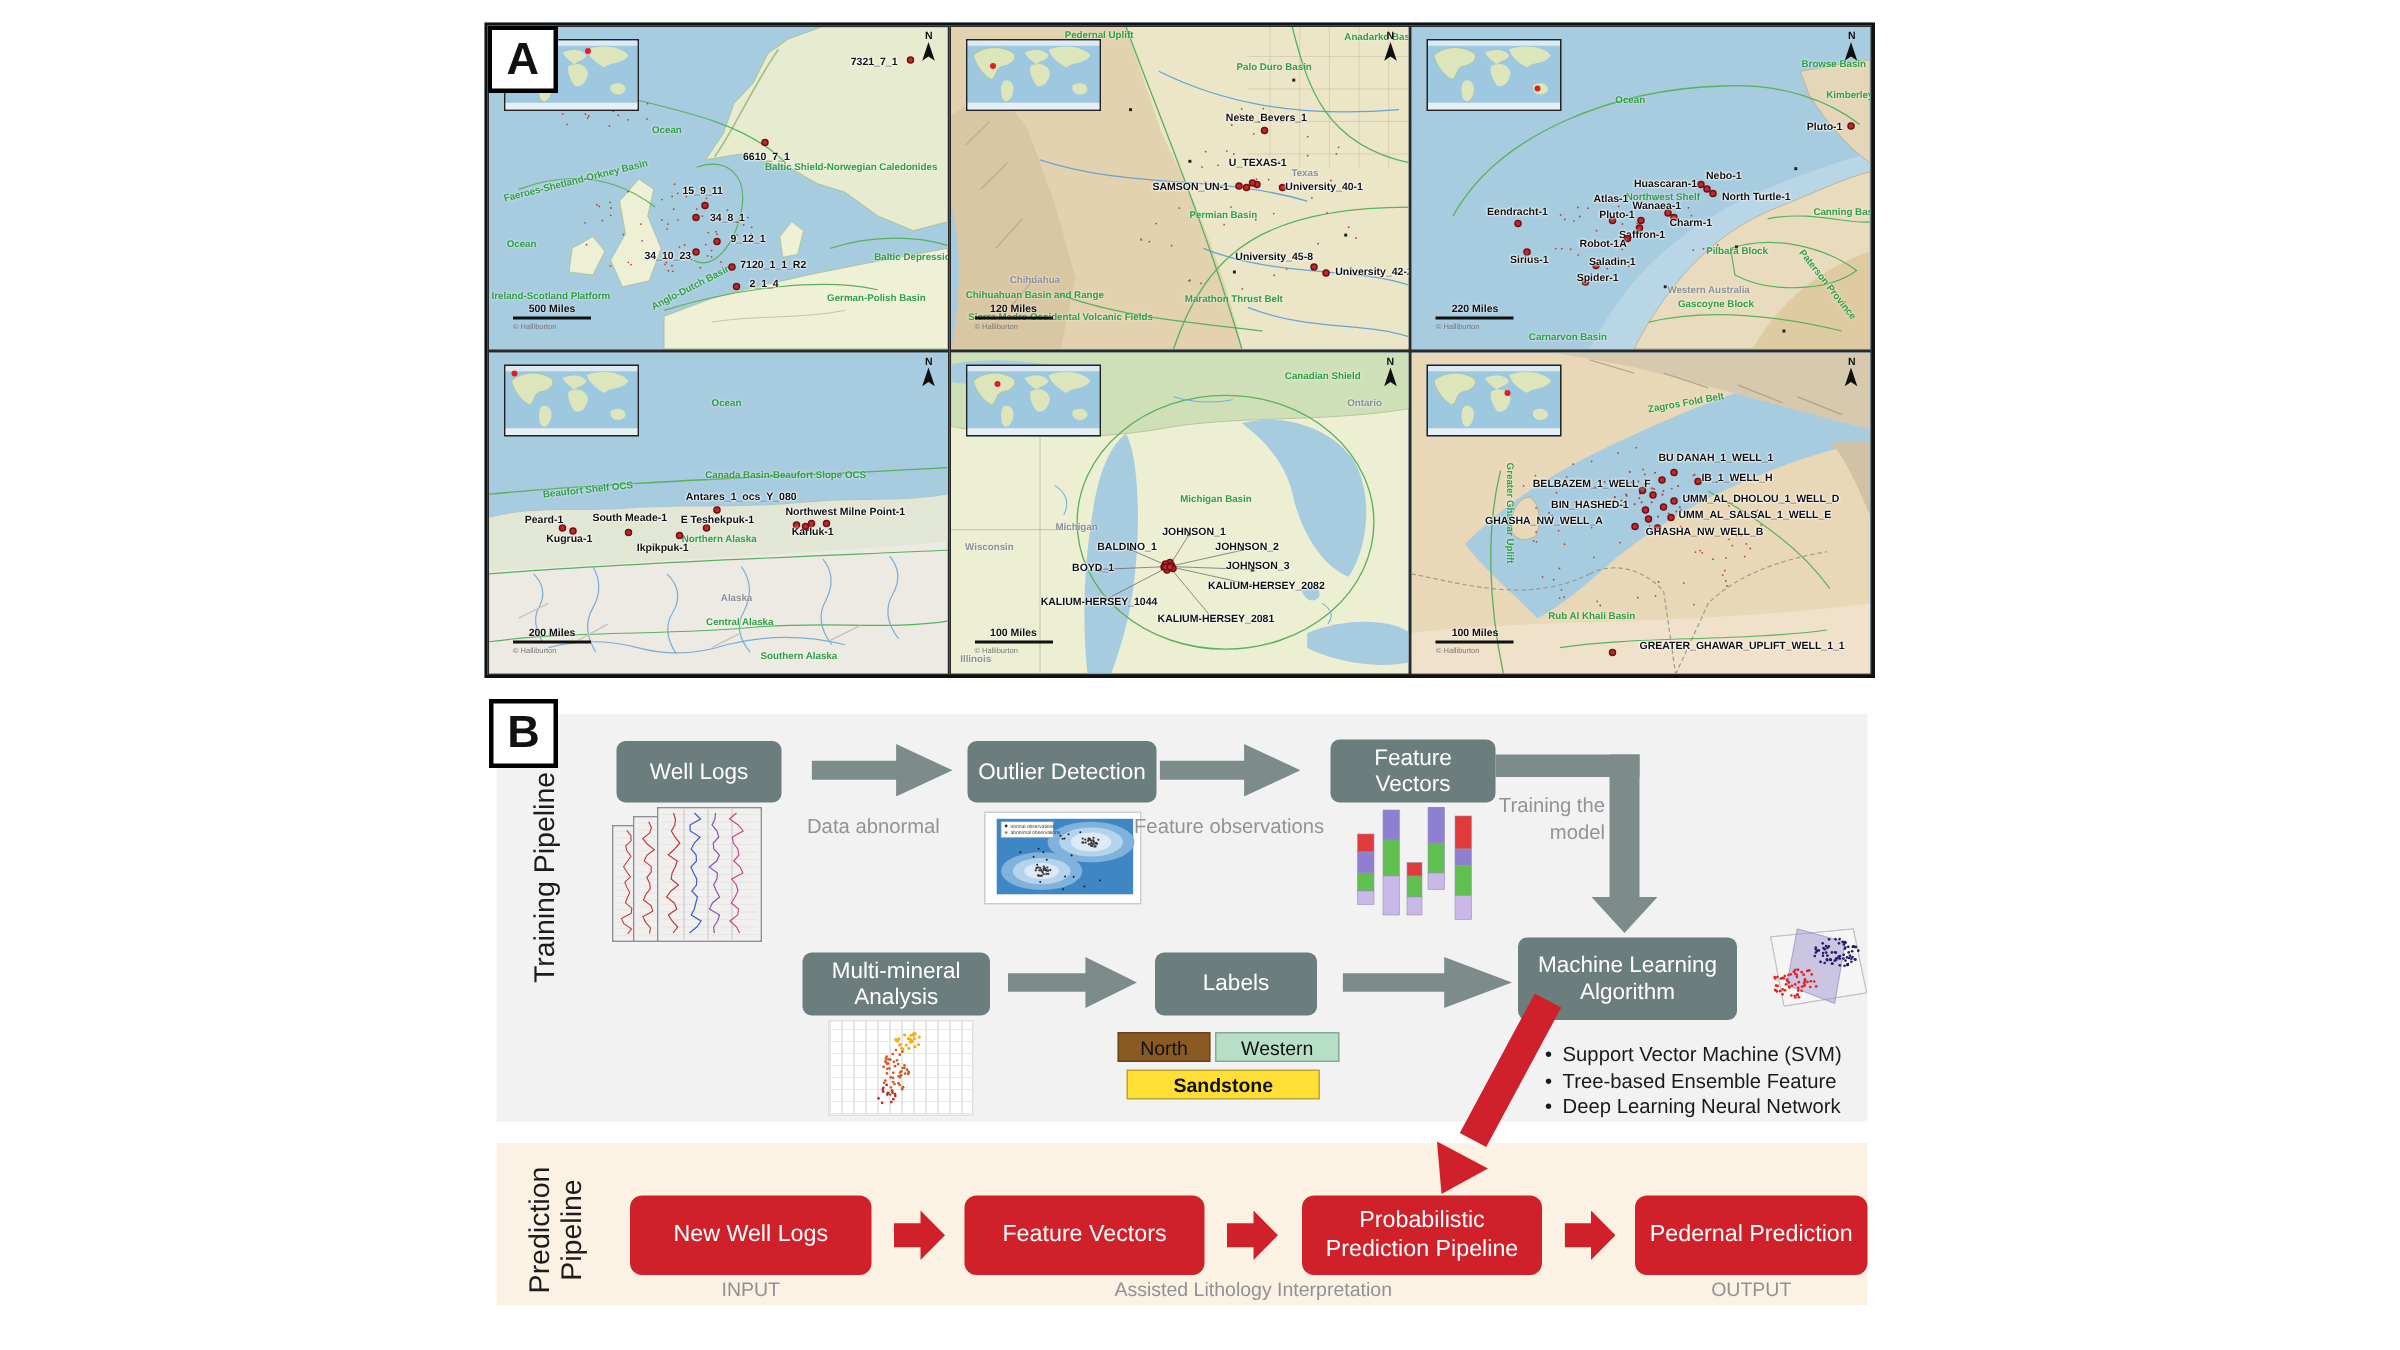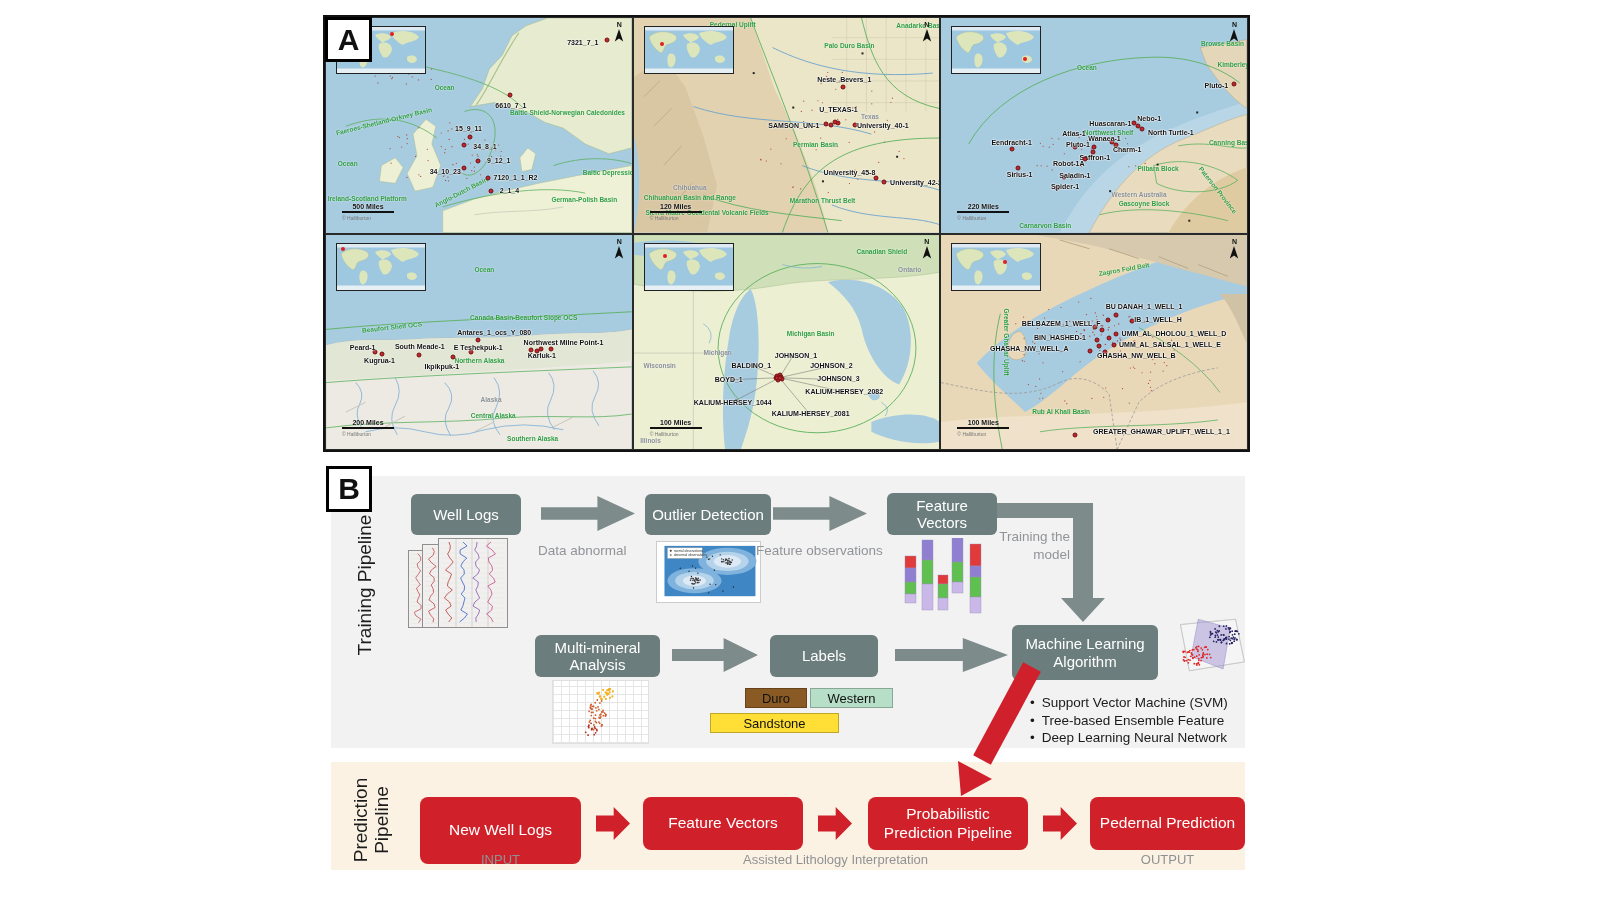--- a/index.html
+++ b/index.html
@@ -1355,31 +1355,31 @@
 
 <div class="bullets" style="left:1030px;top:694px;">
 
 <div class="bullet"><span class="bdot">•</span><span>Support Vector Machine (SVM)</span></div>
     <div class="bullet"><span class="bdot">•</span><span>Tree-based Ensemble Feature</span></div>
     <div class="bullet"><span class="bdot">•</span><span>Deep Learning Neural Network</span></div>
   </div>
 
 <div class="abs" style="left:0;top:0;">
 
-<span class="chip" style="left: 745px; top: 688px; width: 62px; background: rgb(138, 90, 36);">Duro</span>
+<span class="chip" style="left: 745px; top: 688px; width: 62px; background: rgb(138, 90, 36);">North</span>
     <span class="chip" style="left: 810px; top: 688px; width: 83px; background: rgb(183, 223, 199);">Western</span>
-    <span class="chip" style="left: 710px; top: 713px; width: 129px; background: rgb(255, 223, 53);">Sandstone</span>
+    <span class="chip" style="left: 751px; top: 713px; width: 129px; background: rgb(255, 223, 53); font-weight: bold;">Sandstone</span>
   </div>
 
 <svg class="abs" style="left:920px;top:655px;width:160px;height:150px;z-index:6;">
   <line x1="112" y1="12" x2="62" y2="105" stroke="#cf202c" stroke-width="20"></line>
   <polygon points="72,124 38,106 41,141" fill="#cf202c"></polygon>
 </svg>
 
-<div class="rbox" style="left:420px;top:797px;width:161px;height:67px;">
+<div class="rbox" style="left:420px;top:797px;width:161px;height:53px;">
     <span>New Well Logs</span>
   </div>
 <div class="rarrow" style="left:596px;top:807px;width:34px;height:33px;"></div>
 <div class="rbox" style="left:643px;top:797px;width:160px;height:53px;">
     <span>Feature Vectors</span>
   </div>
 <div class="rarrow" style="left:818px;top:807px;width:34px;height:33px;"></div>
 <div class="rbox" style="left:868px;top:797px;width:160px;height:53px;">
     <span>Probabilistic Prediction Pipeline</span>
   </div>

